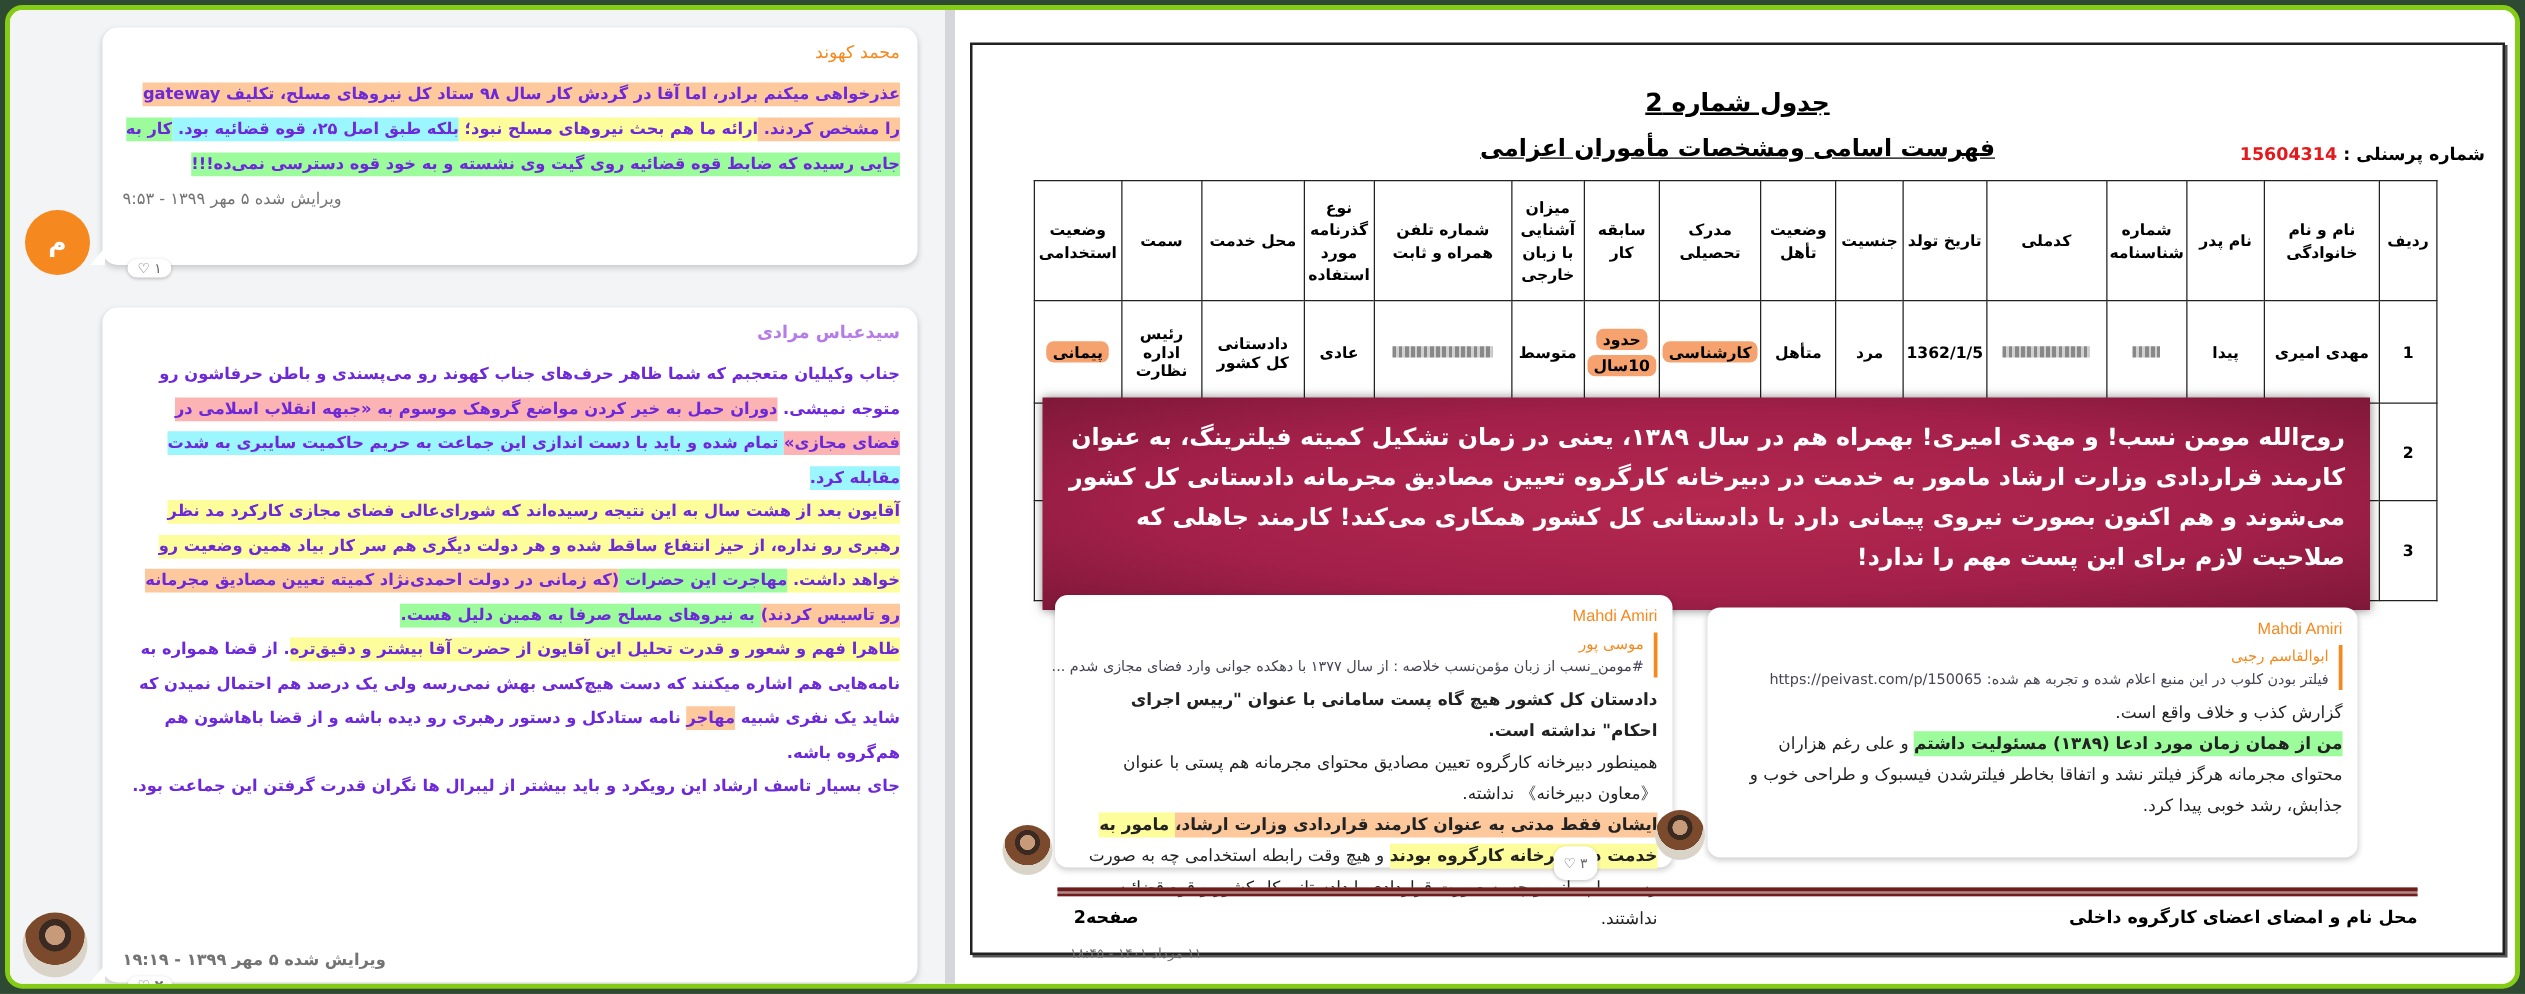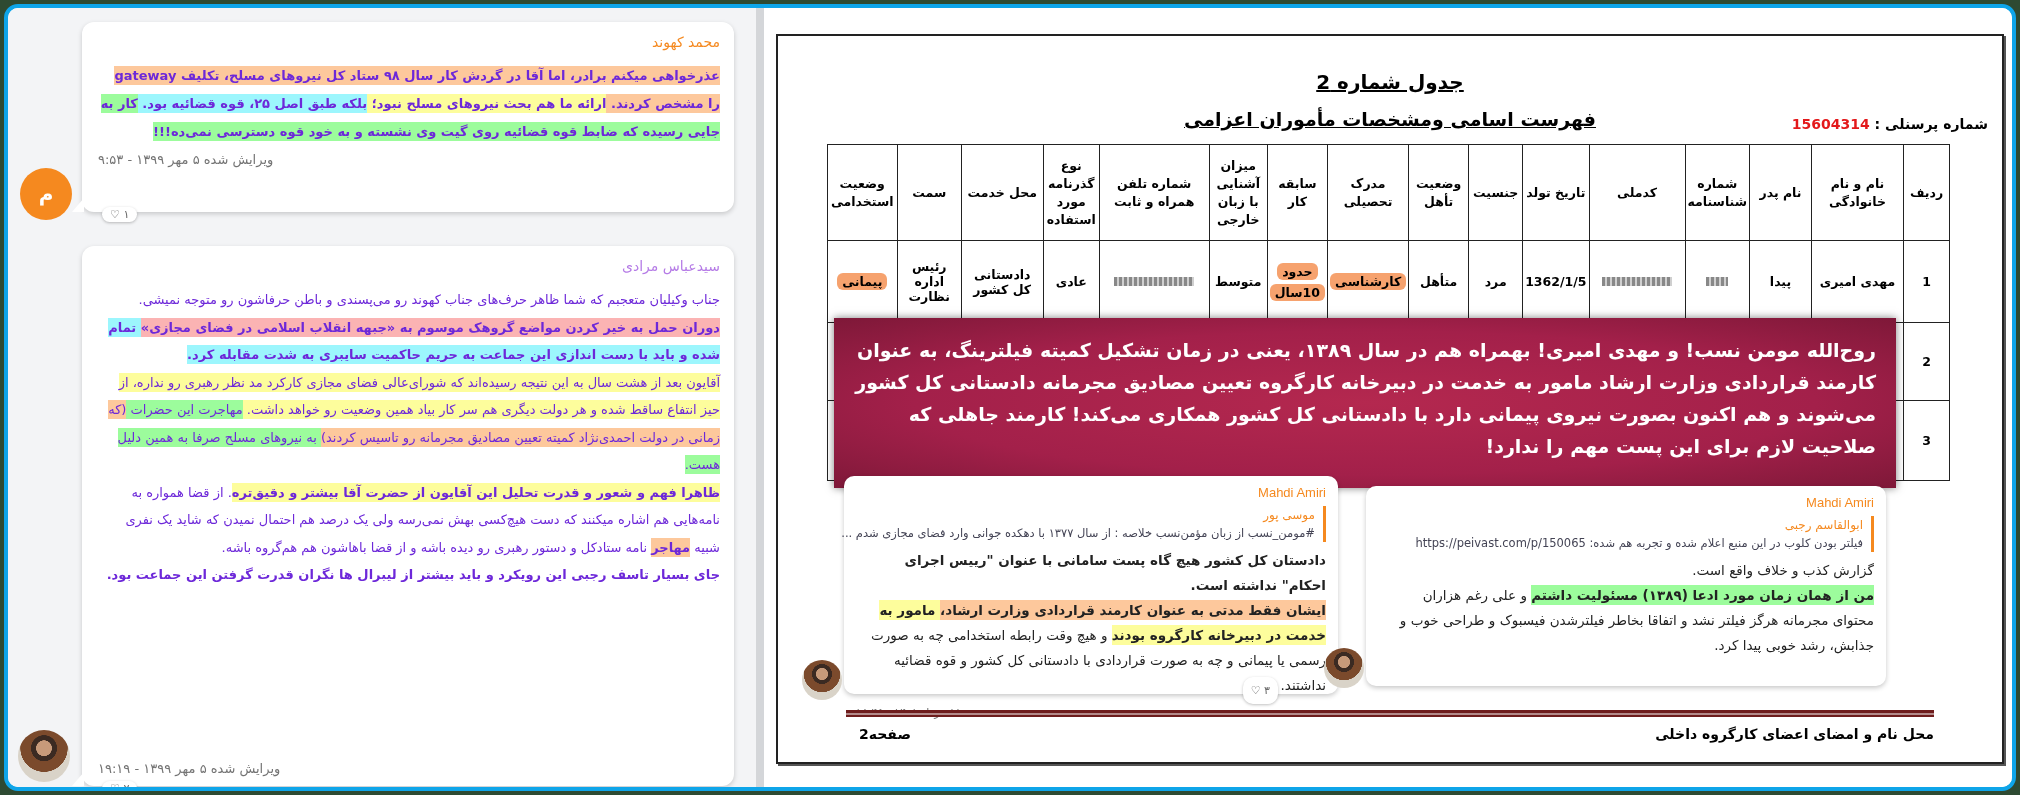--- a/index.html
+++ b/index.html
@@ -1,18 +1,18 @@
 <!DOCTYPE html>
 <html><head>
 <meta charset="utf-8">
 <style>
   * { box-sizing: border-box; margin: 0; padding: 0; }
   html, body { width: 2020px; height: 795px; overflow: hidden; background: #2e4a32; }
   body { font-family: "DejaVu Sans", sans-serif; position: relative; }
-  .frame { position: absolute; left: 4px; top: 4px; width: 2012px; height: 787px; background: #fff; border: 4px solid #0ea5e9; border-radius: 14px; overflow: hidden; }
+  .frame { position: absolute; left: 4px; top: 4px; width: 2012px; height: 787px; background: #fff; border: 4px solid #84cc16; border-radius: 14px; overflow: hidden; }
   
   .chat-panel { position: absolute; left: 0; top: 0; width: 748px; height: 100%; background: #f3f4f6; direction: rtl; }
   .divider { position: absolute; left: 748px; top: 0; width: 8px; height: 100%; background: #d4d6d9; }
   .bubble { position: absolute; background: #fff; border-radius: 12px; box-shadow: 0 2px 5px rgba(0,0,0,0.18); padding: 12px 14px 10px 16px; direction: rtl; text-align: right; }
   .bubble .author { font-size: 14px; margin-bottom: 12px; }
   .bubble .body { font-size: 13px; line-height: 27px; color: #6d28d9; }
   .bubble .body.bold { font-weight: bold; }
   .hl { padding: 2px 0; }
   .hl-orange { background: #fdc89c; }
   .hl-yellow { background: #fdfd9c; }
@@ -65,27 +65,27 @@
         <span class="hl hl-orange">عذرخواهی میکنم برادر، اما آقا در گردش کار سال ۹۸ ستاد کل نیروهای مسلح، تکلیف gateway را مشخص کردند. </span><span class="hl hl-yellow">ارائه ما هم بحث نیروهای مسلح نبود؛ </span><span class="hl hl-cyan">بلکه طبق اصل ۲۵، قوه قضائیه بود. </span><span class="hl hl-green">کار به جایی رسیده که ضابط قوه قضائیه روی گیت وی نشسته و به خود قوه دسترسی نمی‌ده!!!</span>
       </div>
       <div class="meta">ویرایش شده  ۵ مهر ۱۳۹۹ - ۹:۵۳</div>
       <div class="like"><span>۱</span> <span>♡</span></div>
       <div class="tail"></div>
     </div>
     <div class="avatar avatar-letter" style="left:12px; top:160px; width:52px; height:52px;">
         <span>م</span>
       </div>
 
-    <div class="bubble" style="right:22px; top:238px; width:652px; height:540px;">
+    <div class="bubble" style="right:22px; top:238px; width:652px; height:540px;font-weight:bold;">
       <div class="author" style="color:#b57be6;">سیدعباس مرادی</div>
       <div class="body" style="line-height:27.5px;">
         <div><span>جناب وکیلیان متعجبم که شما ظاهر حرف‌های جناب کهوند رو می‌پسندی و باطن حرفاشون رو متوجه نمیشی. </span><b class="hl hl-pink">دوران حمل به خیر کردن مواضع گروهک موسوم به «جبهه انقلاب اسلامی در فضای مجازی»</b><b class="hl hl-cyan"> تمام شده و باید با دست اندازی این جماعت به حریم حاکمیت سایبری به شدت مقابله کرد.</b></div>
         <div><span class="hl hl-yellow">آقایون بعد از هشت سال به این نتیجه رسیده‌اند که شورای‌عالی فضای مجازی کارکرد مد نظر رهبری رو نداره، از حیز انتفاع ساقط شده و هر دولت دیگری هم سر کار بیاد همین وضعیت رو خواهد داشت. </span><span class="hl hl-green">مهاجرت این حضرات </span><span class="hl hl-orange">(که زمانی در دولت احمدی‌نژاد کمیته تعیین مصادیق مجرمانه رو تاسیس کردند)</span><span class="hl hl-green"> به نیروهای مسلح صرفا به همین دلیل هست.</span></div>
         <div><b class="hl hl-yellow">ظاهرا فهم و شعور و قدرت تحلیل این آقایون از حضرت آقا بیشتر و دقیق‌تره</b><span>. از قضا همواره به نامه‌هایی هم اشاره میکنند که دست هیچ‌کسی بهش نمی‌رسه ولی یک درصد هم احتمال نمیدن که شاید یک نفری شبیه </span><b class="hl hl-orange">مهاجر</b><span> نامه ستادکل و دستور رهبری رو دیده باشه و از قضا باهاشون هم هم‌گروه باشه.</span></div>
-        <div><b>جای بسیار تاسف رجبی این رویکرد و باید بیشتر از لیبرال ها نگران قدرت گرفتن این جماعت بود.</b></div>
+        <div><b>جای بسیار تاسف ارشاد این رویکرد و باید بیشتر از لیبرال ها نگران قدرت گرفتن این جماعت بود.</b></div>
       </div>
       <div class="meta" style="position:absolute; bottom:10px; left:16px;">ویرایش شده  ۵ مهر ۱۳۹۹ - ۱۹:۱۹</div>
       <div class="like"><span>۲</span> <span>♡</span></div>
       <div class="tail"></div>
     </div>
     <div class="avatar avatar-photo" style="left:10px; top:722px; width:52px; height:52px;"></div>
   </div>
 
   <div class="divider"></div>
 
@@ -175,20 +175,21 @@
       <div class="banner">روح‌الله مومن نسب! و مهدی امیری! بهمراه هم در سال ۱۳۸۹، یعنی در زمان تشکیل کمیته فیلترینگ، به عنوان کارمند قراردادی وزارت ارشاد مامور به خدمت در دبیرخانه کارگروه تعیین مصادیق مجرمانه دادستانی کل کشور می‌شوند و هم اکنون بصورت نیروی پیمانی دارد با دادستانی کل کشور همکاری می‌کند! کارمند جاهلی که صلاحیت لازم برای این پست مهم را ندارد!</div>
 
       <div class="rb" style="left:66px; top:440px; width:494px; height:218px;">
         <div class="author">Mahdi Amiri</div>
         <div class="quote">
           <div class="q-author">موسی پور</div>
           <div class="q-text">#مومن_نسب از زبان مؤمن‌نسب خلاصه : از سال ۱۳۷۷ با دهکده جوانی وارد فضای مجازی شدم ...</div>
         </div>
         <div>
           <div style="font-weight:bold;">دادستان کل کشور هیچ گاه پست سامانی با عنوان "رییس اجرای احکام" نداشته است.</div>
+          <div>همینطور دبیرخانه کارگروه تعیین مصادیق محتوای مجرمانه هم پستی با عنوان 《معاون دبیرخانه》 نداشته.</div>
           <div><b class="hl hl-orange">ایشان فقط مدتی به عنوان کارمند قراردادی وزارت ارشاد،</b><b class="hl hl-yellow"> مامور به خدمت در دبیرخانه کارگروه بودند</b><span> و هیچ وقت رابطه استخدامی چه به صورت رسمی یا پیمانی و چه به صورت قراردادی با دادستانی کل کشور و قوه قضائیه نداشتند.</span></div>
         </div>
         <div class="meta">۱۱ مرداد ۱۴۰۱ - ۱۸:۴۵</div>
         <div class="like" style="left:auto; right:60px; bottom:-10px;"><span>۳</span> <span>♡</span></div>
       </div>
       <div class="avatar avatar-photo" style="left:24px; top:624px; width:40px; height:40px;"></div>
 
       <div class="rb" style="left:588px; top:450px; width:520px; height:200px;">
         <div class="author">Mahdi Amiri</div>
         <div class="quote">

